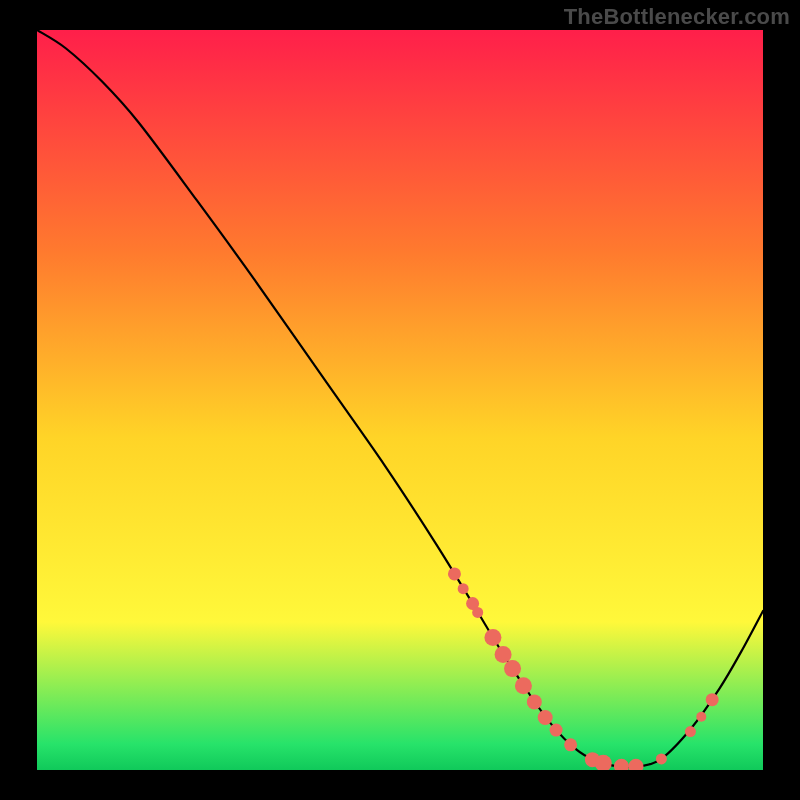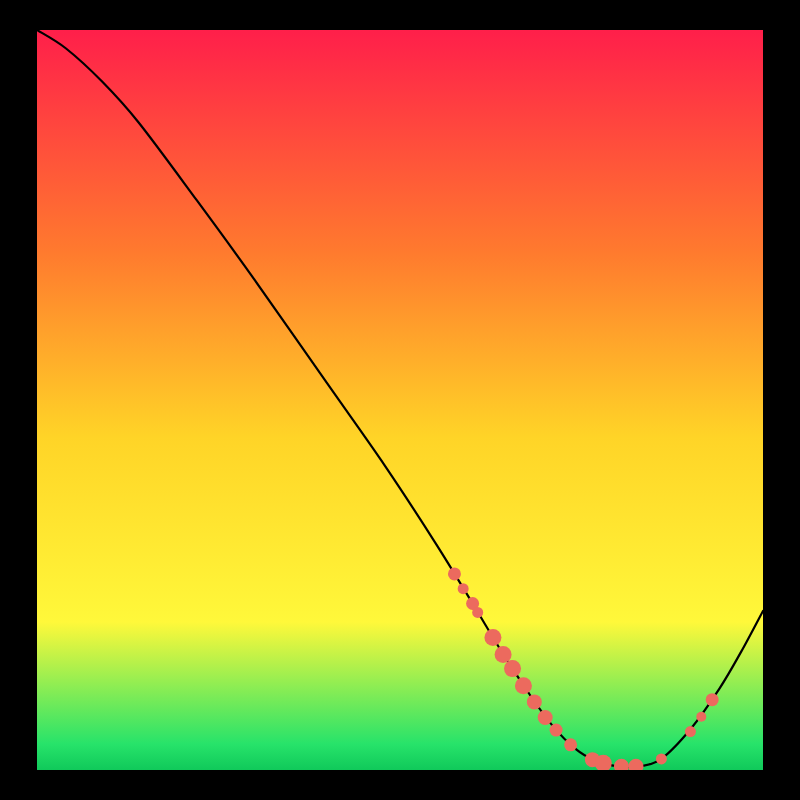--- a/index.html
+++ b/index.html
@@ -35,20 +35,21 @@
     height: 740px;
   }
   svg {
     display: block;
   }
 </style>
 </head>
 <body>
 
 <div class="outer">
+  <div class="watermark">TheBottlenecker.com</div>
   <div class="plot">
     <svg id="svg" width="726" height="740" viewBox="0 0 726 740">
       <defs>
         <linearGradient id="bg-grad" x1="0" y1="0" x2="0" y2="1">
             <stop offset="0.0%" stop-color="#ff1f4a"></stop>
             <stop offset="30.0%" stop-color="#ff7a2e"></stop>
             <stop offset="55.0%" stop-color="#ffd427"></stop>
             <stop offset="80.0%" stop-color="#fff83a"></stop>
             <stop offset="96.5%" stop-color="#27e36a"></stop>
             <stop offset="100.0%" stop-color="#10c95a"></stop>

